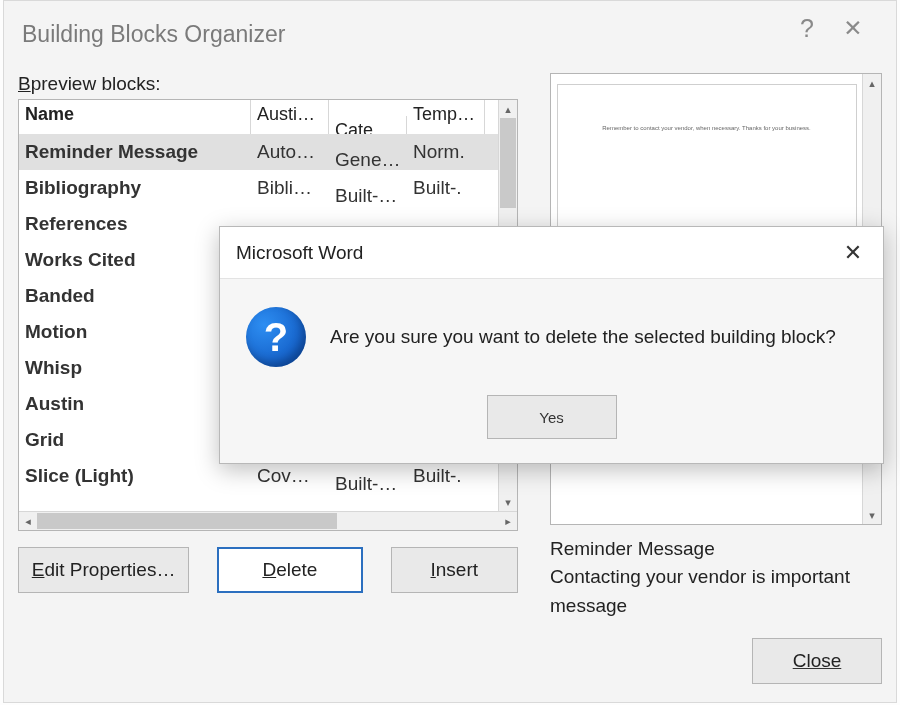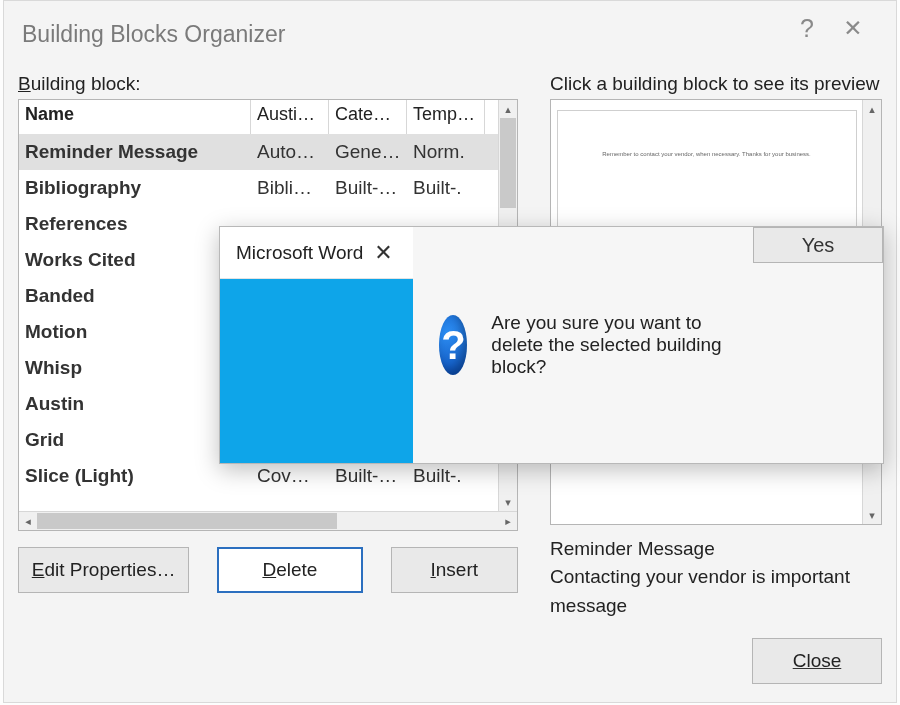--- a/index.html
+++ b/index.html
@@ -91,21 +91,21 @@
   }
   .row .cell {
     padding: 0 6px;
     white-space: nowrap;
     overflow: hidden;
     text-overflow: ellipsis;
   }
   .row.selected { background: #e0e0e0; }
   .col-name  { width: 232px; font-weight: bold; }
   .col-gal   { width: 78px; }
-  .col-cat   { width: 78px; }
+  .col-cat   { width: 78px; margin-top: 16px; }
   .col-temp  { width: 78px; }
   .vscroll {
     width: 19px;
     background: #f0f0f0;
     border-left: 1px solid #d7d7d7;
     position: relative;
   }
   .vscroll .arrow {
     height: 18px;
     text-align: center;
@@ -201,21 +201,21 @@
 
   
   .modal {
     position:absolute;
     left:219px; top:226px;
     width:665px; height:238px;
     background:#0ea5e9;
     border:1px solid #b8b8b8;
     box-shadow:0 6px 22px rgba(0,0,0,.25);
     display:flex;
-    flex-direction:row;
+    flex-direction:column;
   }
   .modal-titlebar{
     display:flex;
     align-items:center;
     height:52px;
     padding:0 10px 0 16px;
     border-bottom:1px solid #e3e3e3;
     background:#fff;
     font-size:19px;
   }
@@ -241,43 +241,43 @@
     box-shadow: inset -4px -5px 8px rgba(0,0,0,.25);
   }
   .modal-msg{ font-size:19px; color:#222; }
   .modal-buttons{
     display:flex; gap:28px;
     justify-content:center;
     padding:0 0 24px 0;
     background:#f6f6f6;
   }
   .mbtn{
-    width:130px;height:36px;
-    font-size:20px;
+    width:130px;height:44px;
+    font-size:15px;
     display:flex;align-items:center;justify-content:center;
     cursor:pointer;
   }
   .mbtn.yes{ background:#e9e9e9; border:1px solid #b5b5b5;}
   .mbtn.no { background:#fff; border:2px solid #2b6fbf;}
 </style>
 </head>
 <body>
 
 <div class="dialog">
 
   <div class="titlebar">
     <div class="title">Building Blocks Organizer</div>
     <div class="help-icon">?</div>
     <div class="close-icon">✕</div>
   </div>
 
   <div class="body">
 
     <div class="left-pane">
-      <div class="label"><span class="u">B</span><span>uilding block:</span></div>
+      <div class="label"><span class="u">B</span><span>preview blocks:</span></div>
 
       <div class="list-wrap">
         <div class="list-scroll">
           <div class="list">
             <div class="headers">
               <div class="col col-name">Name</div>
               <div class="col col-gal">Austin…</div>
               <div class="col col-cat">Cate…</div>
               <div class="col col-temp">Temp…</div>
             </div>
@@ -358,21 +358,20 @@
       </div>
 
       <div class="action-row">
         <button class="btn wide"><span class="u">E</span>dit Properties…</button>
         <button class="btn mid primary-outline"><span class="u">D</span>elete</button>
         <button class="btn ins"><span class="u">I</span>nsert</button>
       </div>
     </div>
 
     <div class="right-pane">
-      <div class="label">Click a building block to see its preview</div>
       <div class="preview-frame">
         <div class="preview-inner">
           <div style="flex:1;position:relative;">
             <div class="doc-page">
               <div class="text-line">Remember to contact your vendor, when necessary. Thanks for your business.</div>
             </div>
           </div>
           <div class="vscroll">
             <div class="arrow">▴</div>
             <div class="arrow" style="position:absolute;bottom:0;left:0;right:0">▾</div>

